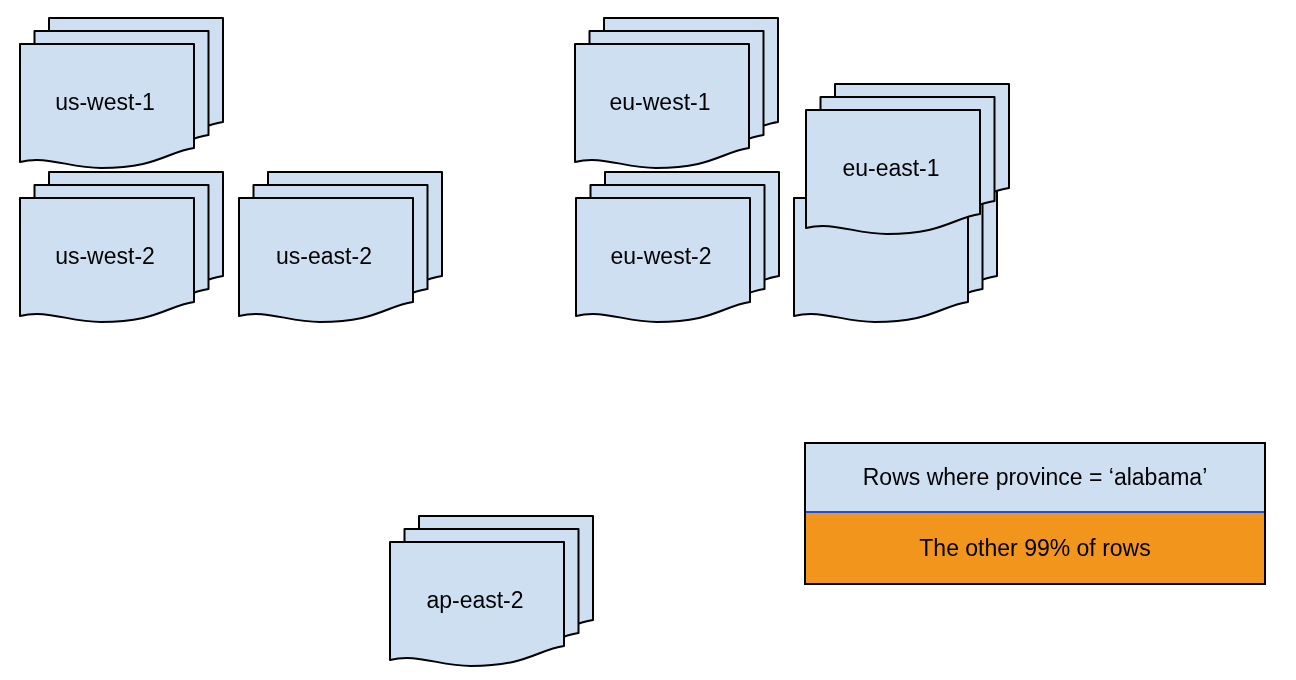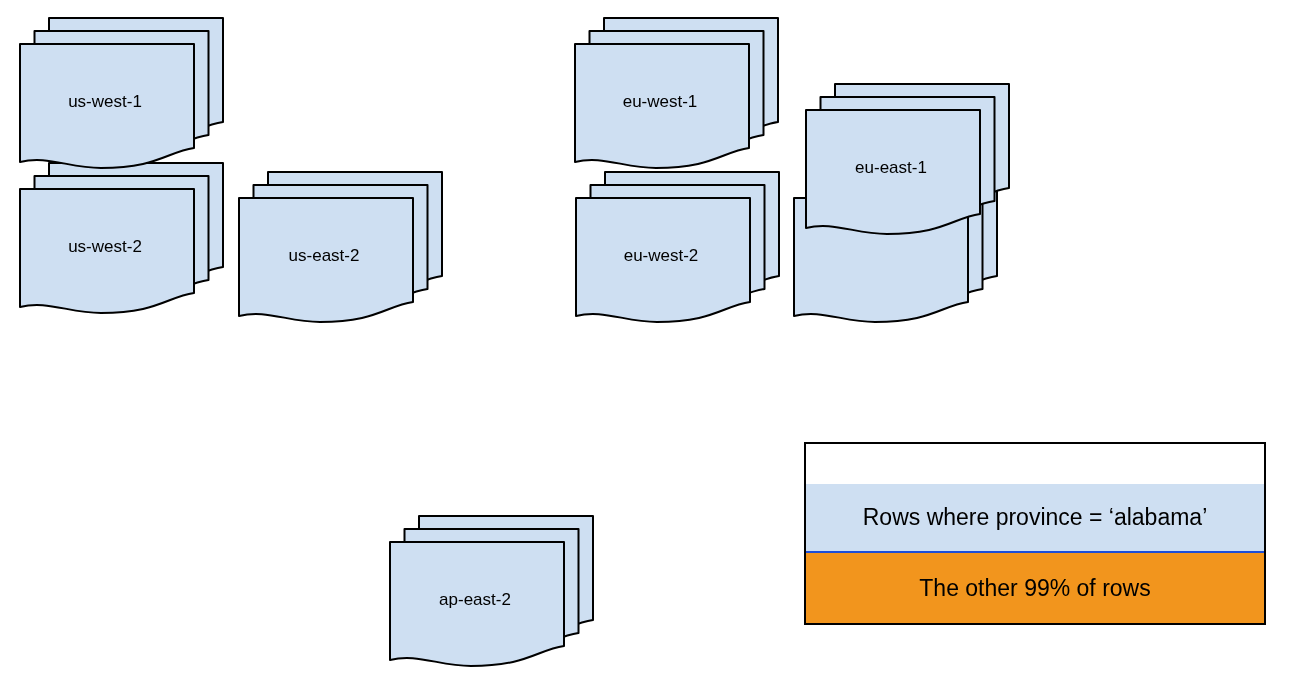--- a/index.html
+++ b/index.html
@@ -38,21 +38,21 @@
   }
   .stack-label {
     position: absolute;
     left: 0;
     top: 26px;
     width: 172px;
     height: 118px;
     display: flex;
     align-items: center;
     justify-content: center;
-    font-size: 17px;
+    font-size: 23px;
     color: var(--text, #000000);
     pointer-events: none;
     white-space: nowrap;
   }
   .legend {
     position: absolute;
     left: 804px;
     top: 442px;
     width: 458px;
     border: 2px solid #000000;
@@ -69,21 +69,21 @@
     border-top: 2px solid #1d4ed8;
     height: 70px;
   }
 </style>
 </head>
 <body>
 
 <div class="canvas">
 
   <div class="legend">
-    <div class="legend-row" style="background: rgb(206, 223, 242); margin-top: 40px;">
+    <div class="legend-row" style="background: rgb(206, 223, 242);">
       <span>Rows where province = ‘alabama’</span>
     </div>
     <div class="legend-row" style="background: rgb(242, 149, 29);">
       <span>The other 99% of rows</span>
     </div>
   </div>
 
 <div class="stack" style="left: 19px; top: 17px; z-index: 2;">
       <svg width="206" height="153" viewBox="0 0 206 153">
         <path class="doc" transform="translate(29,0)" d="M1,1 L175,1 L175,105 C148,109 138,125 82,125 C50,125 28,112 1,119 Z"></path>
@@ -101,21 +101,21 @@
       <div class="stack-label">eu-west-1</div>
     </div>
     <div class="stack" style="left: 805px; top: 35px; z-index: 2; margin-top: 48px;">
       <svg width="206" height="153" viewBox="0 0 206 153">
         <path class="doc" transform="translate(29,0)" d="M1,1 L175,1 L175,105 C148,109 138,125 82,125 C50,125 28,112 1,119 Z"></path>
         <path class="doc" transform="translate(14.5,13)" d="M1,1 L175,1 L175,105 C148,109 138,125 82,125 C50,125 28,112 1,119 Z"></path>
         <path class="doc" transform="translate(0,26)" d="M1,1 L175,1 L175,105 C148,109 138,125 82,125 C50,125 28,112 1,119 Z"></path>
       </svg>
       <div class="stack-label">eu-east-1</div>
     </div>
-    <div class="stack" style="left: 19px; top: 162px; z-index: 1; padding-left: 44px;">
+    <div class="stack" style="left: 19px; top: 171px; z-index: 1; padding-left: 44px;">
       <svg width="206" height="153" viewBox="0 0 206 153">
         <path class="doc" transform="translate(29,0)" d="M1,1 L175,1 L175,105 C148,109 138,125 82,125 C50,125 28,112 1,119 Z"></path>
         <path class="doc" transform="translate(14.5,13)" d="M1,1 L175,1 L175,105 C148,109 138,125 82,125 C50,125 28,112 1,119 Z"></path>
         <path class="doc" transform="translate(0,26)" d="M1,1 L175,1 L175,105 C148,109 138,125 82,125 C50,125 28,112 1,119 Z"></path>
       </svg>
       <div class="stack-label">us-west-2</div>
     </div>
     <div class="stack" style="left: 238px; top: 171px; z-index: 1;">
       <svg width="206" height="153" viewBox="0 0 206 153">
         <path class="doc" transform="translate(29,0)" d="M1,1 L175,1 L175,105 C148,109 138,125 82,125 C50,125 28,112 1,119 Z"></path>

